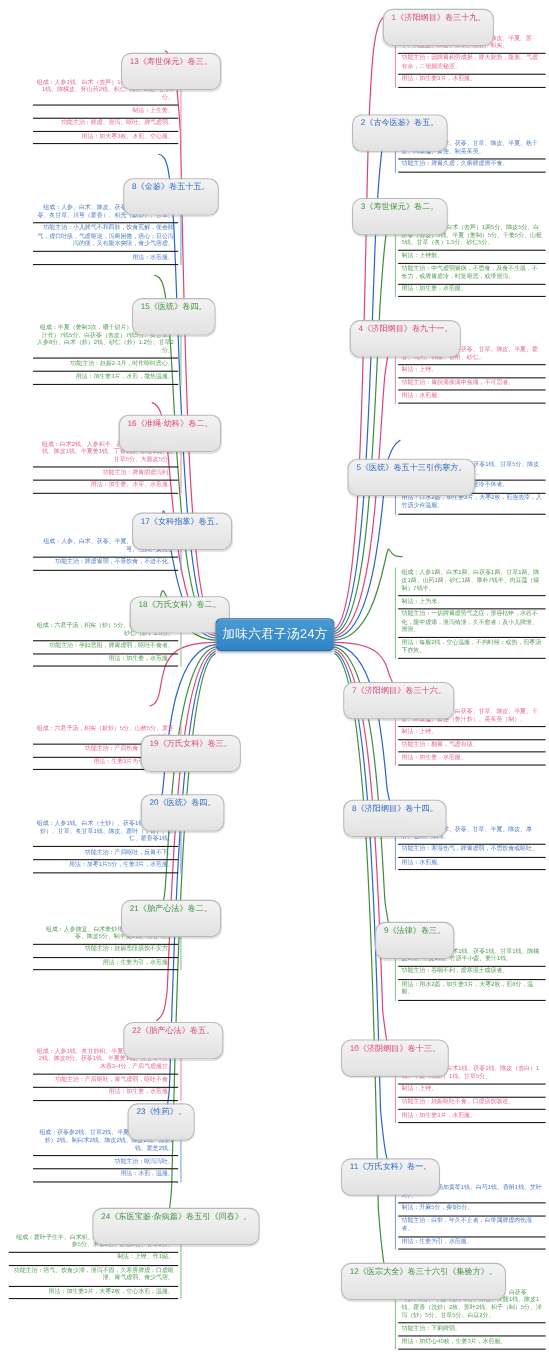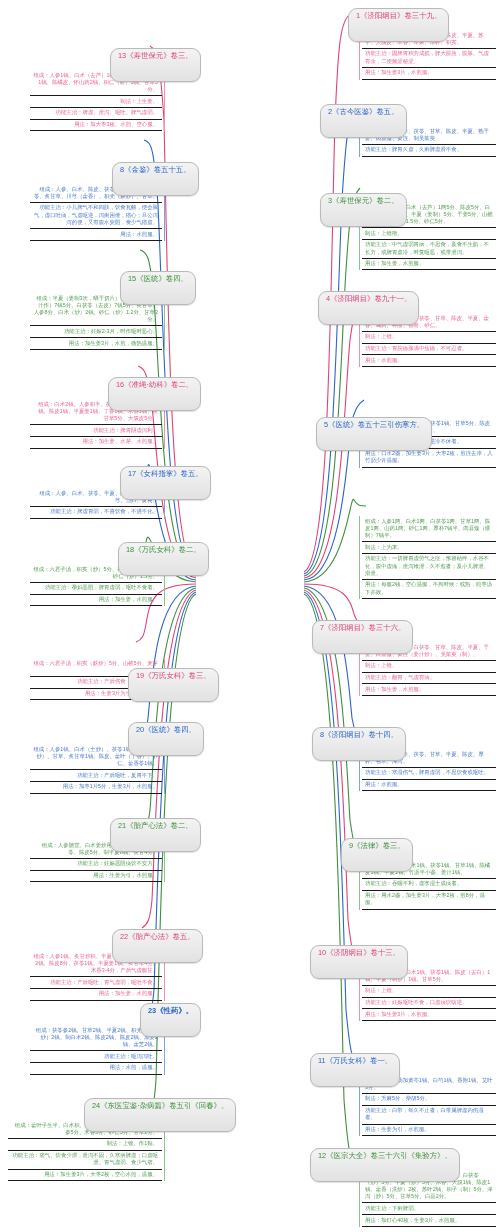--- a/index.html
+++ b/index.html
@@ -114,35 +114,36 @@
     <path d="M196,580 C156,578 152,450 148,466 C146,476 144,478 138,480" fill="none" stroke="#2a66c8" stroke-width="1.1"></path>
     <path d="M196,582 C154,580 150,520 146,542 C144,552 142,554 136,556" fill="none" stroke="#3f8f3f" stroke-width="1.1"></path>
     <path d="M196,584 C154,584 150,600 146,624 C144,636 142,640 136,642" fill="none" stroke="#e0427a" stroke-width="1.1"></path>
     <path d="M196,586 C156,590 152,680 148,718 C146,732 144,736 138,738" fill="none" stroke="#2a66c8" stroke-width="1.1"></path>
     <path d="M196,588 C158,596 154,760 150,810 C148,826 146,830 140,832" fill="none" stroke="#3f8f3f" stroke-width="1.1"></path>
     <path d="M196,590 C160,600 156,820 152,900 C150,920 148,924 142,928" fill="none" stroke="#e0427a" stroke-width="1.1"></path>
     <path d="M196,592 C162,604 158,880 154,990 C152,1012 150,1016 144,1018" fill="none" stroke="#2a66c8" stroke-width="1.1"></path>
     <path d="M196,594 C164,608 160,940 156,1080 C154,1108 152,1112 146,1114" fill="none" stroke="#3f8f3f" stroke-width="1.1"></path>
   </svg>
 
+  <div id="root-node">加味六君子汤24方</div>
 
 <div class="topic pink" style="left: 348px; top: 8px;">1《济阳纲目》卷三十九。</div>
     <div class="detail right pink" style="left: 362px; top: 30px; width: 134px;">
       <div class="spine"></div>
       <div class="row">组成：人参、白术、茯苓、甘草、陈皮、半夏、苏子、大腹皮、木香、草果、厚朴、枳实。</div>
       <div class="row">功能主治：因脾胃积劳成损，脾大脘急，腹胀、气虚有余，二便频涩秘涩。</div>
       <div class="row">用法：加生姜3片，水煎服。</div>
     </div>
     <div class="topic blue" style="left: 320px; top: 104px;">2《古今医鉴》卷五。</div>
     <div class="detail right blue" style="left: 362px; top: 126px; width: 134px;">
       <div class="spine"></div>
       <div class="row">组成：人参、白术、茯苓、甘草、陈皮、半夏、熟干姜、肉豆蔻、黄连、制吴茱萸。</div>
       <div class="row">功能主治：脾胃久虚，久痢脾虚滑不食。</div>
     </div>
-    <div class="topic green" style="left: 320px; top: 180px; margin-top: 13px;">3《寿世保元》卷二。</div>
+    <div class="topic green" style="left: 320px; top: 180px;">3《寿世保元》卷二。</div>
     <div class="detail right green" style="left: 362px; top: 202px; width: 134px;">
       <div class="spine"></div>
       <div class="row">组成：人参5钱、白术（去芦）1两5分、陈皮5分、白茯苓（去皮）5钱、半夏（姜制）5分、干姜5分、山栀5钱、甘草（炙）1.5分、砂仁5分。</div>
       <div class="row">制法：上锉散。</div>
       <div class="row">功能主治：中气虚弱胃病，不思食，及食不生肌，不长力，或脾胃虚冷，时复呕恶，或带泄泻。</div>
       <div class="row">用法：加生姜，水煎服。</div>
     </div>
     <div class="topic pink" style="left: 318px; top: 291px;">4《济阳纲目》卷九十一。</div>
     <div class="detail right pink" style="left: 362px; top: 313px; width: 134px;">
       <div class="spine"></div>
@@ -273,21 +274,21 @@
       <div class="row">功能主治：妊娠恶阻痰饮不安方。</div>
       <div class="row">用法：生姜为引，水煎服。</div>
     </div>
     <div class="topic pink" style="left: 112px; top: 929px;">22《胎产心法》卷五。</div>
     <div class="detail left pink" style="left: 30px; top: 951px; width: 132px;">
       <div class="spine"></div>
       <div class="row">组成：人参1钱、炙甘炒枳、半夏（姜）1钱（去皮）2钱、陈皮8分、茯苓1钱、半夏姜1钱、炙甘草4分、木香3-4分，产后气虚服甘。</div>
       <div class="row">功能主治：产后呕吐，胃气虚弱，呕吐不食。</div>
       <div class="row">用法：加生姜，水煎服。</div>
     </div>
-    <div class="topic blue" style="left: 140px; top: 1003px; font-weight: bold;">23《性药》。</div>
+    <div class="topic blue" style="left: 116px; top: 1003px;">23《性药》。</div>
     <div class="detail left blue" style="left: 30px; top: 1025px; width: 132px;">
       <div class="spine"></div>
       <div class="row">组成：茯苓参2钱、甘草2钱、半夏2钱、枳壳（炒炒炒）2钱、制白术2钱、陈皮2钱、陈皮2钱、黑姜2钱、藿芝2钱。</div>
       <div class="row">功能主治：呕泻泻吐。</div>
       <div class="row">用法：水煎，温服。</div>
     </div>
     <div class="topic green" style="left: 84px; top: 1098px;">24《东医宝鉴·杂病篇》卷五引《回春》。</div>
     <div class="detail left green" style="left: 8px; top: 1120px; width: 154px;">
       <div class="spine"></div>
       <div class="row">组成：藿叶子生半、白术枳、白芍枳1钱、陈皮、半夏曲、人参5分、木香5分、砂仁5分、甘草2分。</div>

